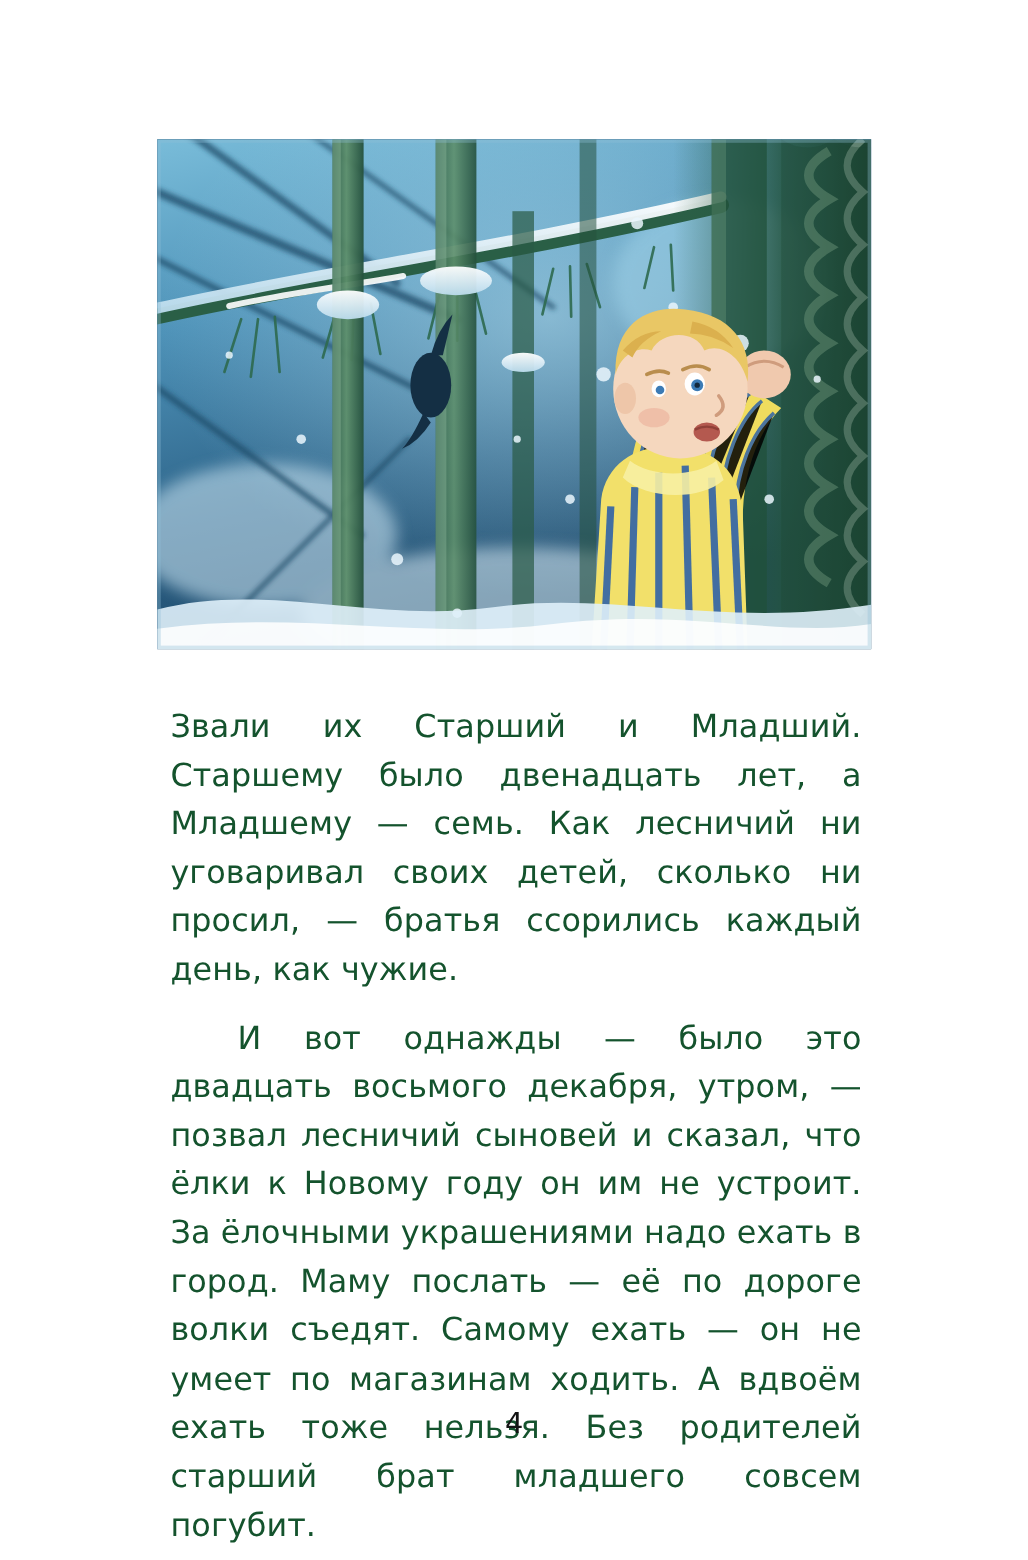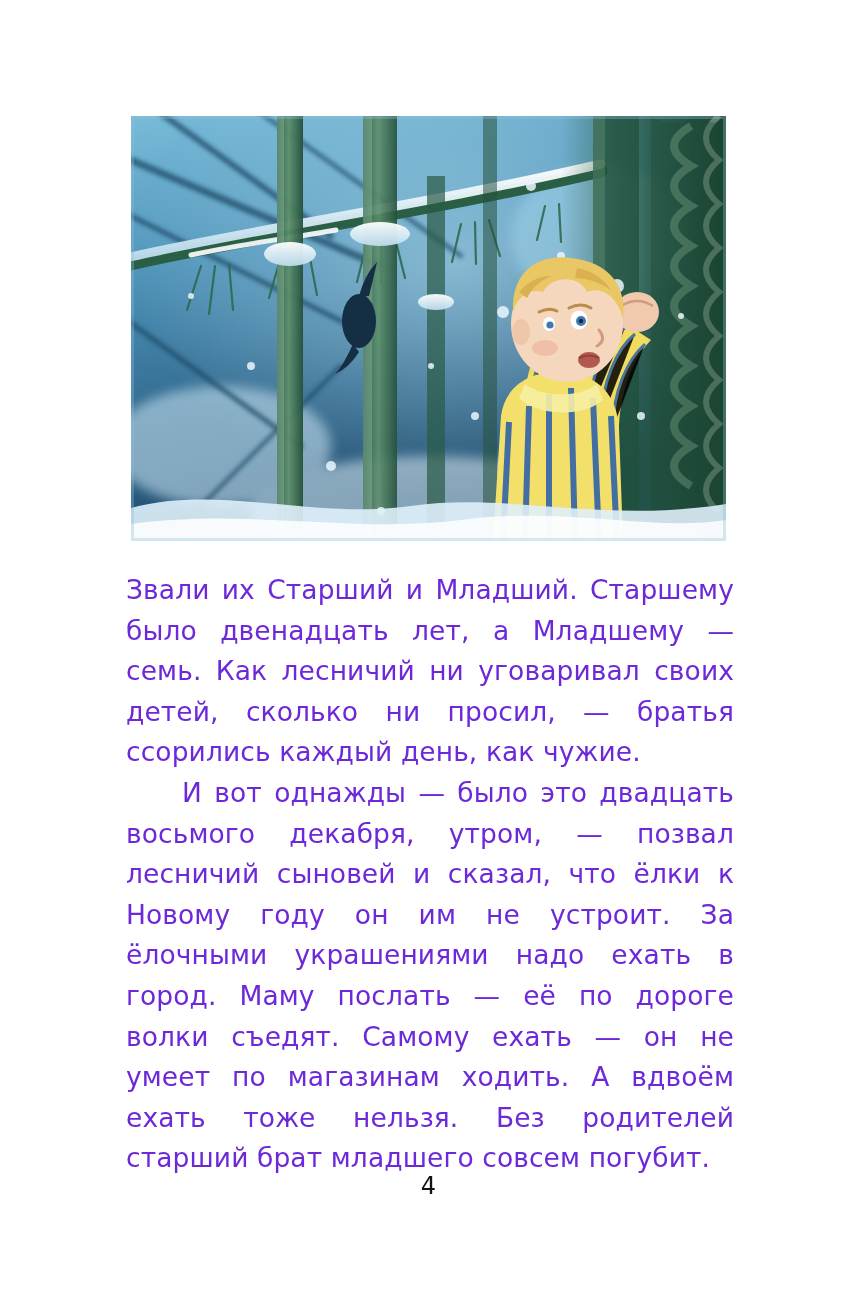--- a/index.html
+++ b/index.html
@@ -35,27 +35,27 @@
   .ill-svg { display: block; width: 100%; height: 100%; }
 
   
   .textblock {
     position: absolute;
     left: 126px;
     top: 570px;
     width: 608px;
   }
   .para {
-    margin: 0;
+    margin: 16px;
     font-size: 26.5px;
     line-height: 40.6px;
     text-align: justify;
     text-justify: inter-word;
     letter-spacing: 0.1px;
-    color: #6d28d9;
+    color: #14532d;
     font-weight: 400;
   }
   .para.indent {
     text-indent: 56px;
   }
   .para + .para { margin-top: 0; }
 
   
   .para { text-align-last: left; }
 

